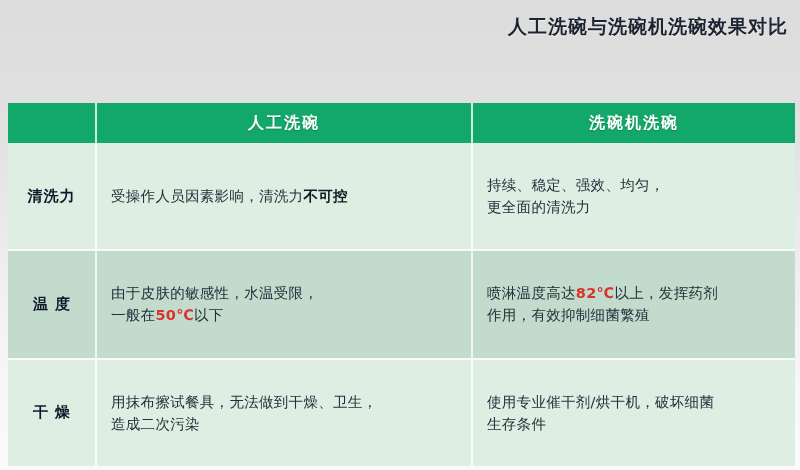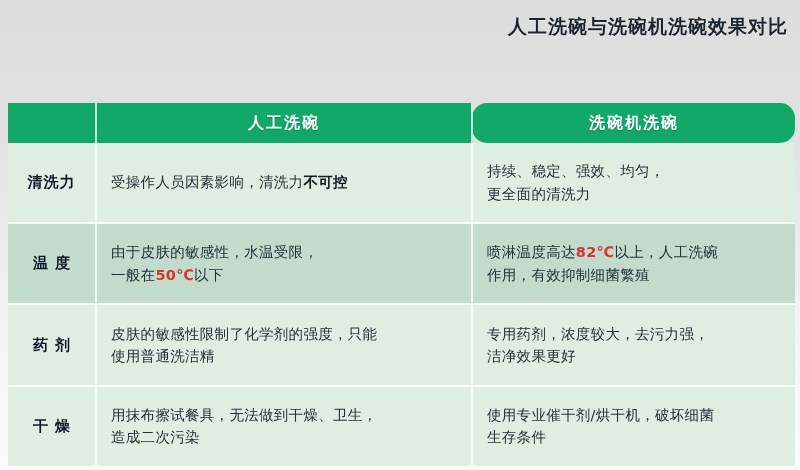--- a/index.html
+++ b/index.html
@@ -55,21 +55,21 @@
   thead th {
     background: #12A86A;
     color: #ffffff;
     font-size: 16px;
     font-weight: bold;
     letter-spacing: 2px;
     height: 40px;
     border-right: 2px solid #c9ece0;
     text-shadow: 0 1px 1px rgba(0,0,0,0.22);
   }
-  thead th:last-child { border-right: none; border-radius: 15px; }
+  thead th:last-child { border-right: none; }
   thead th.blank { background: #12A86A; }
 
   tbody td {
     vertical-align: middle;
     border-right: 2px solid rgba(255,255,255,0.75);
     border-bottom: 2px solid rgba(255,255,255,0.85);
     padding: 6px 0;
   }
   tbody td:last-child { border-right: none; }
   tbody tr:last-child td { border-bottom: none; }
@@ -130,33 +130,22 @@
             <span class="line"><span>更全面的清洗力</span></span>
           </td>
         </tr>
         <tr class="tone-b">
           <td class="label"><span class="lab-spaced">温度</span></td>
           <td class="body-cell">
             <span class="line"><span>由于皮肤的敏感性，水温受限，</span></span>
             <span class="line"><span>一般在</span><span class="red-em">50℃</span><span>以下</span></span>
           </td>
           <td class="body-cell">
-            <span class="line"><span>喷淋温度高达</span><span class="red-em">82℃</span><span>以上，人工洗碗</span></span>
+            <span class="line"><span>喷淋温度高达</span><span class="red-em">82℃</span><span>以上，发挥药剂</span></span>
             <span class="line"><span>作用，有效抑制细菌繁殖</span></span>
-          </td>
-        </tr>
-        <tr class="tone-a">
-          <td class="label"><span class="lab-spaced">药剂</span></td>
-          <td class="body-cell">
-            <span class="line"><span>皮肤的敏感性限制了化学剂的强度，只能</span></span>
-            <span class="line"><span>使用普通洗洁精</span></span>
-          </td>
-          <td class="body-cell">
-            <span class="line"><span>专用药剂，浓度较大，去污力强，</span></span>
-            <span class="line"><span>洁净效果更好</span></span>
           </td>
         </tr>
         <tr class="tone-a">
           <td class="label"><span class="lab-spaced">干燥</span></td>
           <td class="body-cell">
             <span class="line"><span>用抹布擦试餐具，无法做到干燥、卫生，</span></span>
             <span class="line"><span>造成二次污染</span></span>
           </td>
           <td class="body-cell">
             <span class="line"><span>使用专业催干剂/烘干机，破坏细菌</span></span>

